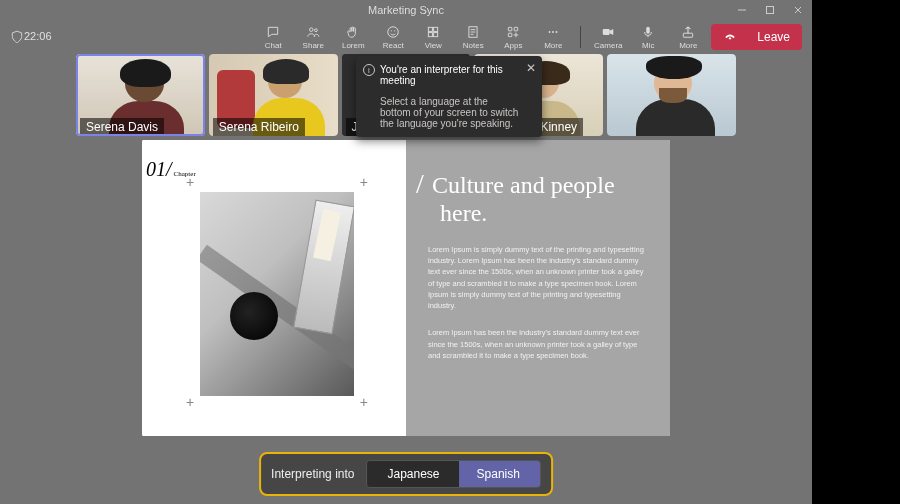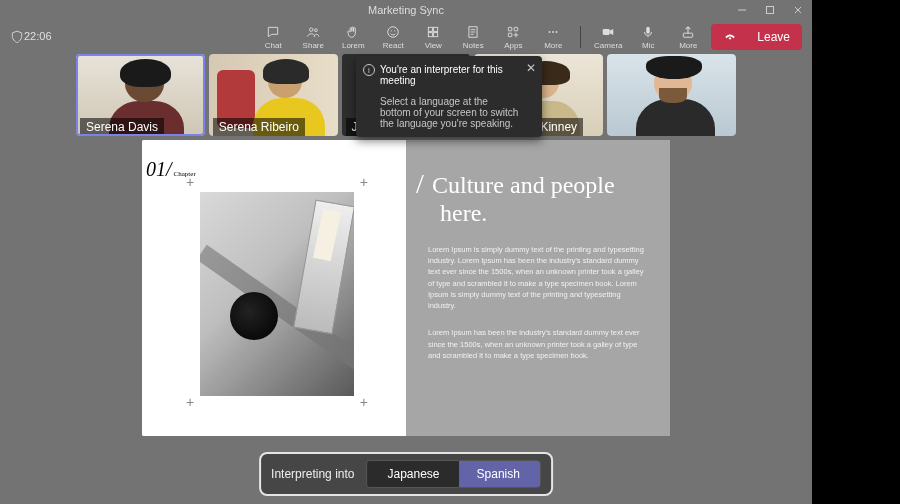--- a/index.html
+++ b/index.html
@@ -46,21 +46,21 @@
   .crop { position:absolute; left:50px; top:44px; width:170px; height:220px; }
   .crop .mark { position:absolute; color:#888; font-size:14px; font-weight:300; }
   .photo { position:absolute; inset:8px; background: linear-gradient(135deg,#d9d9d9 0%, #bfbfbf 40%, #8c8c8c 70%, #595959 100%); overflow:hidden; }
   .photo::before{content:"";position:absolute;left:-20px;top:120px;width:240px;height:18px;background:linear-gradient(90deg,#999,#666);transform:rotate(35deg);} 
   .photo::after{content:"";position:absolute;left:30px;top:100px;width:48px;height:48px;border-radius:50%;background:radial-gradient(circle at 40% 40%, #222, #000);} 
   .slide-r .slash { font-family: Georgia, serif; font-size: 28px; display:inline-block; margin-right:4px; }
   .slide-r h1 { font-family: Georgia, serif; font-weight: 400; font-size: 24px; line-height: 1.15; text-indent:-12px; padding-left:12px; }
   .slide-r p { font-size: 7.5px; line-height: 1.5; margin-top: 16px; color: #f1f1f1; }
 
   
-  .interp-wrap { position:absolute; left:50%; bottom:8px; transform:translateX(-50%); border:2px solid #e5e5e5; border-radius:8px; padding:6px 10px; display:flex; align-items:center; gap:12px; background: rgba(40,40,40,.6); }
+  .interp-wrap { position:absolute; left:50%; bottom:8px; transform:translateX(-50%); border:2px solid #eab308; border-radius:8px; padding:6px 10px; display:flex; align-items:center; gap:12px; background: rgba(40,40,40,.6); }
   .interp-label { font-size: 12px; color: #eee; }
   .seg { display:flex; border-radius:4px; overflow:hidden; border:1px solid #555; }
   .seg button { border:none; background:#2b2b2b; color:#fff; font-size:12px; padding:6px 20px; cursor:pointer; }
   .seg button.sel { background:#6264a7;padding-left:17px; }
 
   svg { display:block; }
 </style>
 </head>
 <body>
 

